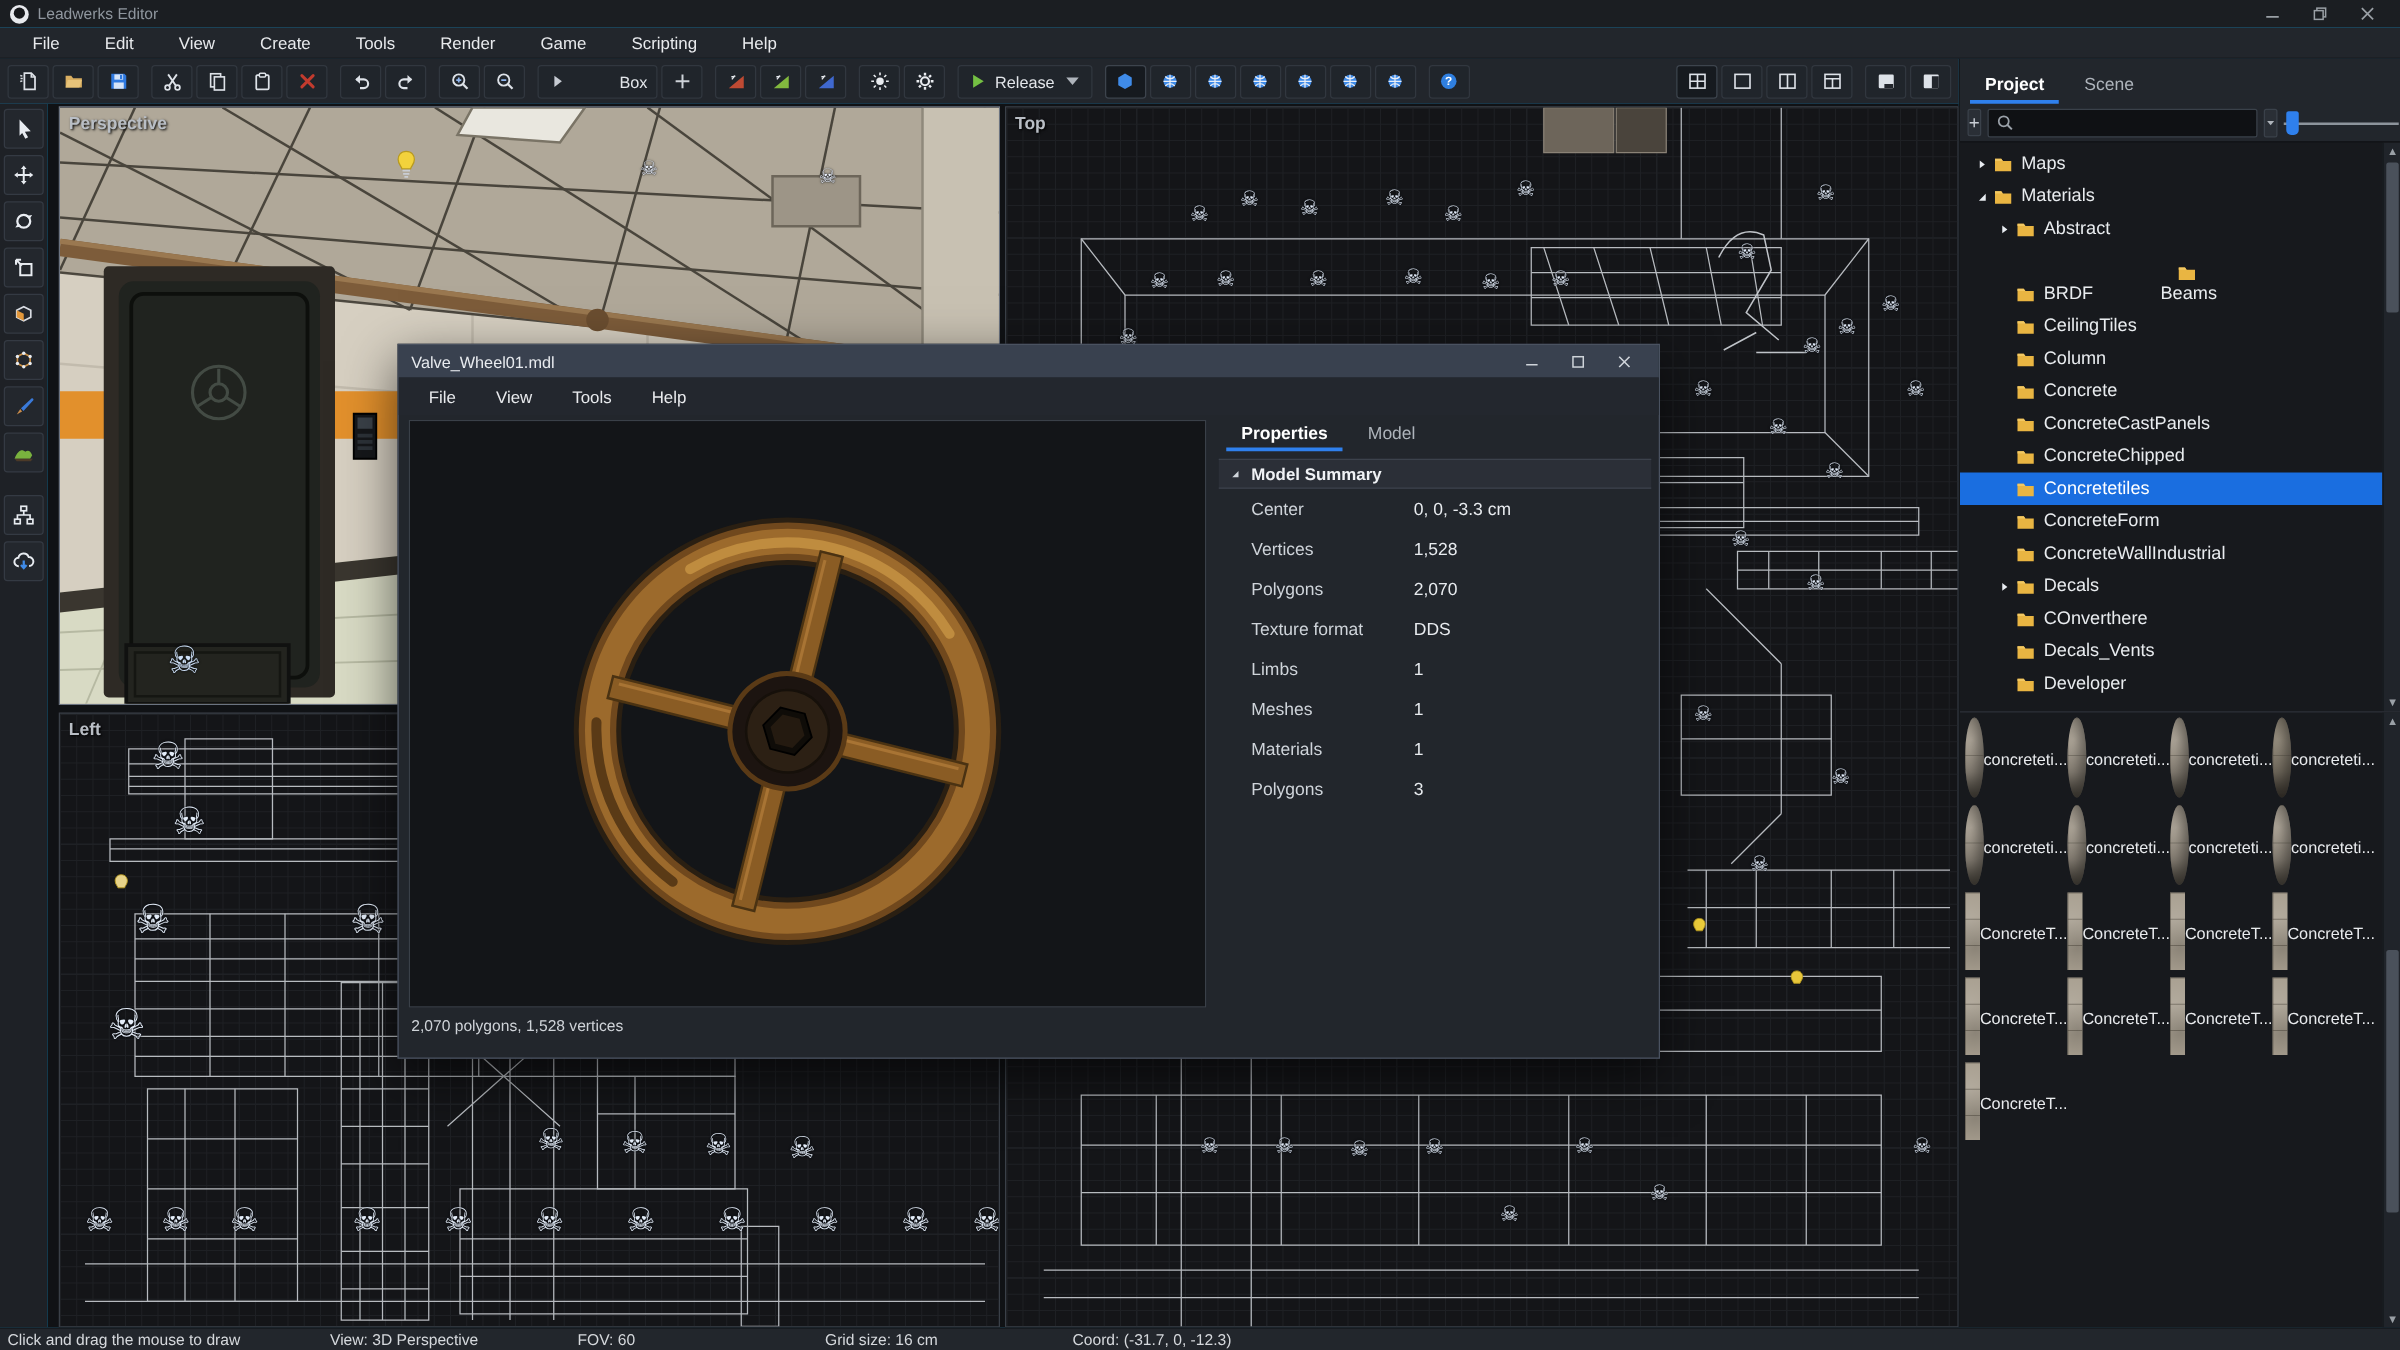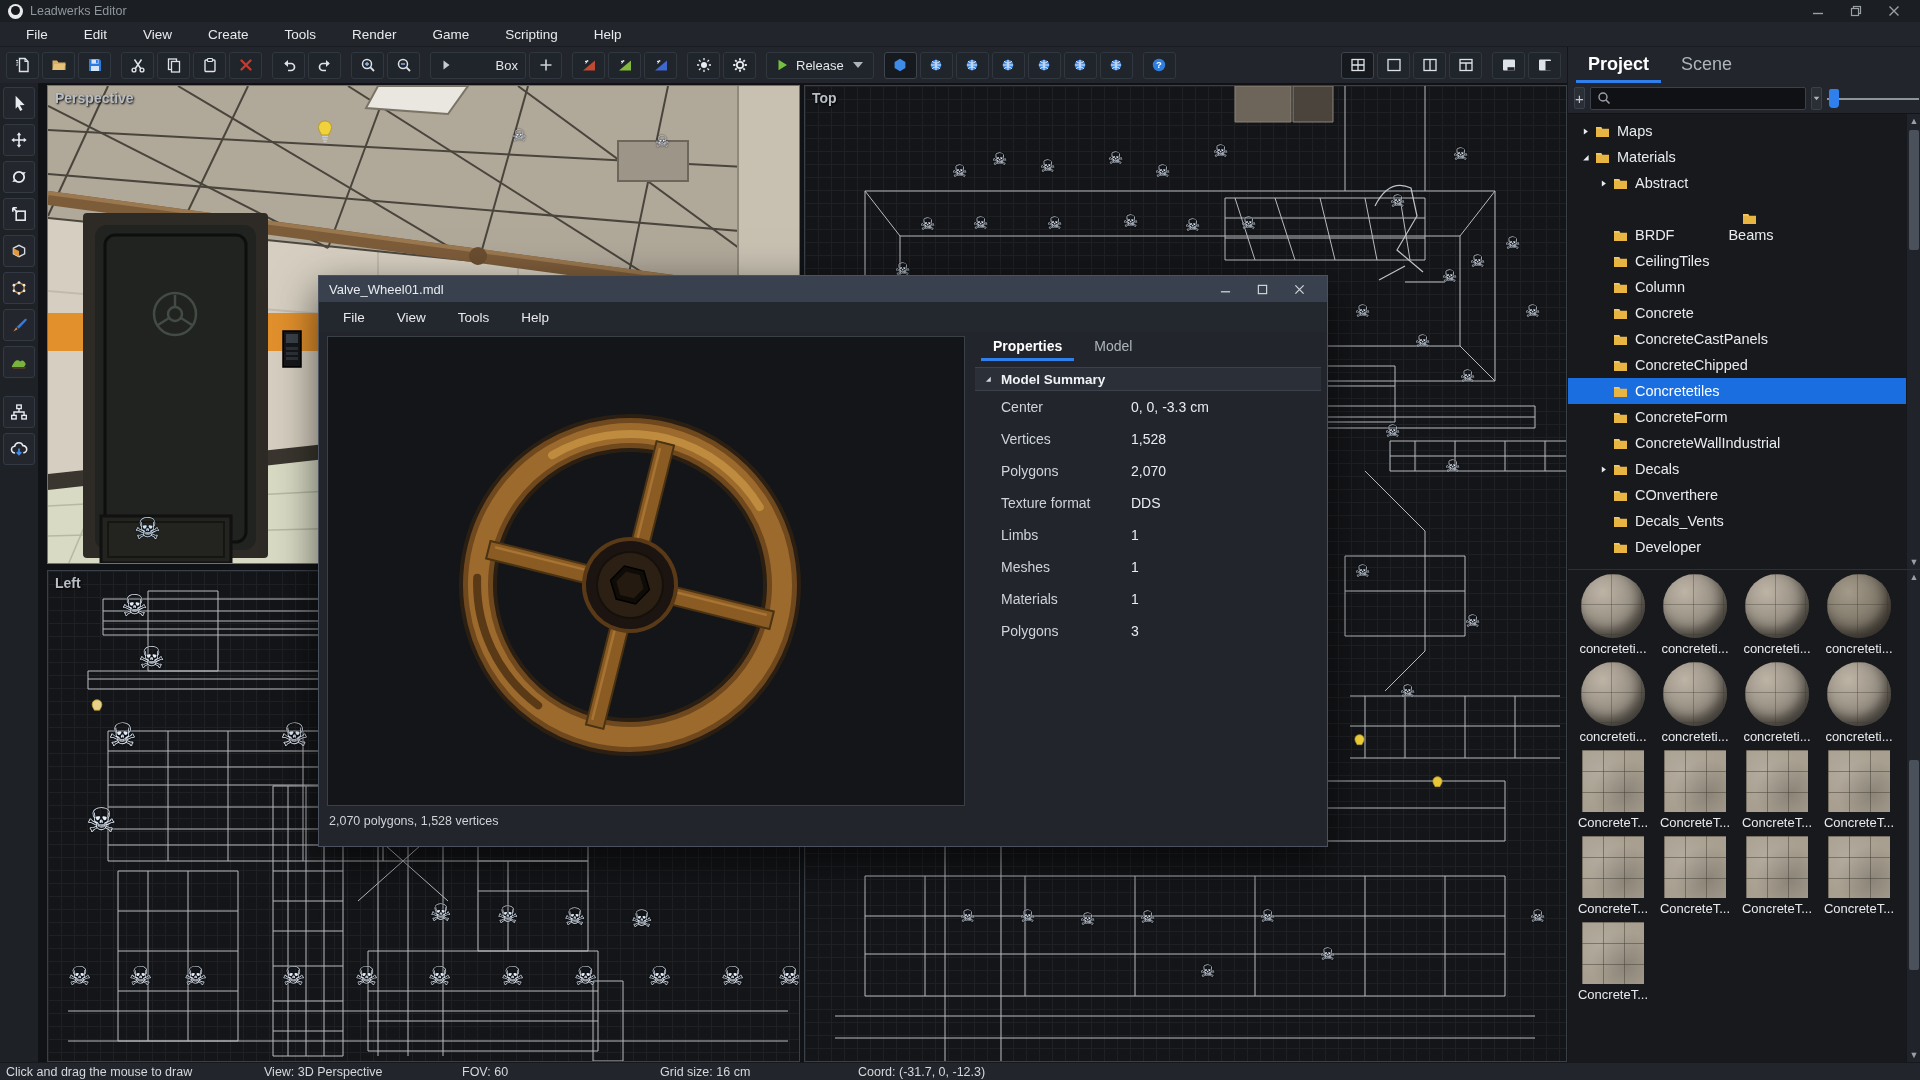--- a/index.html
+++ b/index.html
@@ -46,21 +46,21 @@
   .bulb{position:absolute;z-index:4;}
   #vp-perspective{left:9px;top:2px;width:753px;height:479px;border-color:#6b7380;}
   #vp-left{left:9px;top:487px;width:753px;height:492px;}
   #vp-top{left:766px;top:2px;width:763px;height:977px;}
   .wire{position:absolute;inset:0;z-index:2;}
   .wire path,.wire line,.wire rect,.wire circle{vector-effect:non-scaling-stroke;}
 
   
   #rightpanel{position:absolute;left:1567px;top:47px;width:353px;height:1015px;background:#22262c;border-left:1px solid #14171a;display:flex;flex-direction:column;}
   #panel-tabs{height:36px;display:flex;align-items:flex-end;padding-left:6px;gap:4px;}
-  .p-tab{padding:6px 14px 8px;font-size:18px;color:#aeb4bb;position:relative;}
+  .p-tab{padding:6px 14px 8px;font-size:14px;color:#aeb4bb;position:relative;}
   .p-tab.active{color:#fff;font-weight:bold;}
   .p-tab.active:after{content:"";position:absolute;left:2px;right:2px;bottom:0;height:3px;background:#2f80ed;}
   #search-row{height:30px;display:flex;align-items:center;gap:5px;padding:2px 6px;}
   #add-btn{width:22px;height:22px;background:#2a2f36;border:1px solid #3a414a;border-radius:2px;color:#c9ced5;font-size:15px;display:flex;align-items:center;justify-content:center;}
   #search-box{flex:1;height:23px;background:#0f1114;border:1px solid #3a414a;border-radius:2px;display:flex;align-items:center;padding:0 5px;gap:4px;}
   #search-box input{flex:1;background:transparent;border:none;outline:none;color:#dfe3e8;font-size:13px;min-width:10px;}
   #search-caret{width:18px;height:23px;background:#2a2f36;border:1px solid #3a414a;border-radius:2px;display:flex;align-items:center;justify-content:center;}
   #thumb-slider{width:96px;height:23px;position:relative;flex:0 0 auto;}
   #thumb-slider .track{position:absolute;left:0;right:4px;top:11px;height:2px;background:#8d949c;}
   #thumb-slider .thumb{position:absolute;left:2px;top:2px;width:10px;height:19px;background:#2f80ed;border-radius:2px 2px 4px 4px;}
@@ -70,21 +70,21 @@
   .tree-row.selected{background:#1a6ee0;color:#fff;}
   .tree-caret{width:14px;height:14px;flex:0 0 14px;display:flex;align-items:center;justify-content:center;}
   .tree-caret svg{width:11px;height:11px;}
   .tree-folder{width:17px;height:16px;margin:0 6px 0 2px;flex:0 0 17px;}
   .tree-folder svg{width:17px;height:16px;}
   .vscroll{position:absolute;right:0;top:0;bottom:0;width:14px;background:#20242a;border-left:1px solid #15181c;}
   .vscroll .arrow{position:absolute;left:0;width:14px;height:14px;color:#9aa0a6;font-size:9px;text-align:center;line-height:14px;}
   .vscroll .thumbbar{position:absolute;left:2px;width:10px;background:#4a515b;border-radius:2px;}
   #thumbs{flex:1;background:#17191d;border-top:1px solid #2c3138;position:relative;overflow:hidden;}
   .thumb-grid{position:absolute;left:4px;top:4px;right:16px;display:flex;flex-wrap:wrap;}
-  .thumb-cell{width:82px;display:flex;flex-direction:column;align-items:center;margin-bottom:6px;}
+  .thumb-cell{width:82px;display:flex;flex-direction:row;align-items:center;margin-bottom:6px;}
   .thumb-cell .label{font-size:13px;color:#e8eaed;margin-top:3px;white-space:nowrap;}
   .mat-sphere{width:64px;height:64px;border-radius:50%;background:radial-gradient(circle at 34% 28%,#bdb4a6,#948c80 55%,#5f594f 95%);box-shadow:inset -6px -8px 12px rgba(0,0,0,.45);position:relative;}
   .mat-sphere:after{content:"";position:absolute;inset:0;border-radius:50%;background:
      linear-gradient(rgba(60,55,48,.35) 1px,transparent 1px),linear-gradient(90deg,rgba(60,55,48,.35) 1px,transparent 1px);
      background-size:30px 30px;border-radius:50%;}
   .tex-square{width:62px;height:62px;background:#a89f90;position:relative;background-image:
      linear-gradient(rgba(70,64,55,.5) 1px,transparent 1px),linear-gradient(90deg,rgba(70,64,55,.5) 1px,transparent 1px),
      radial-gradient(circle at 30% 35%,rgba(255,255,255,.12),transparent 60%),radial-gradient(circle at 70% 70%,rgba(0,0,0,.18),transparent 55%);
      background-size:21px 21px,21px 21px,100% 100%,100% 100%;}
 

